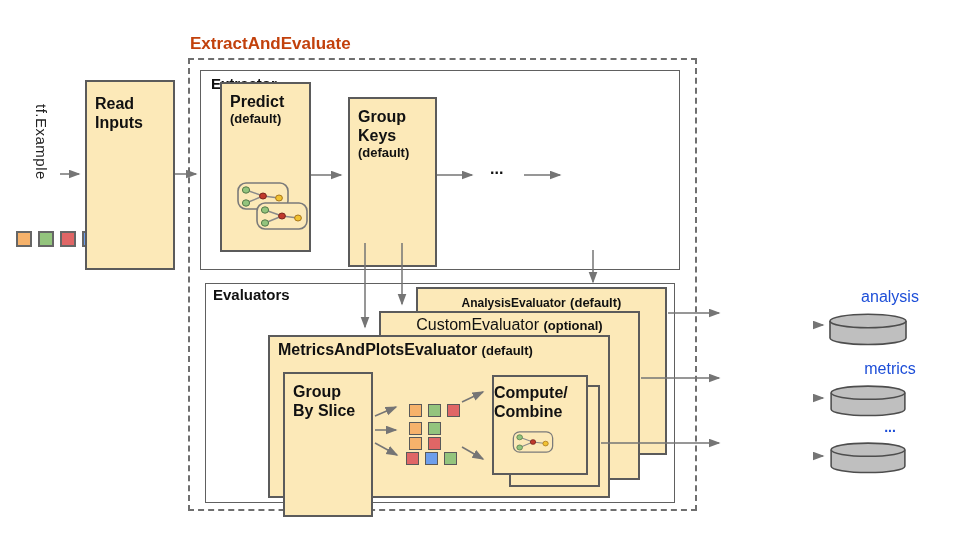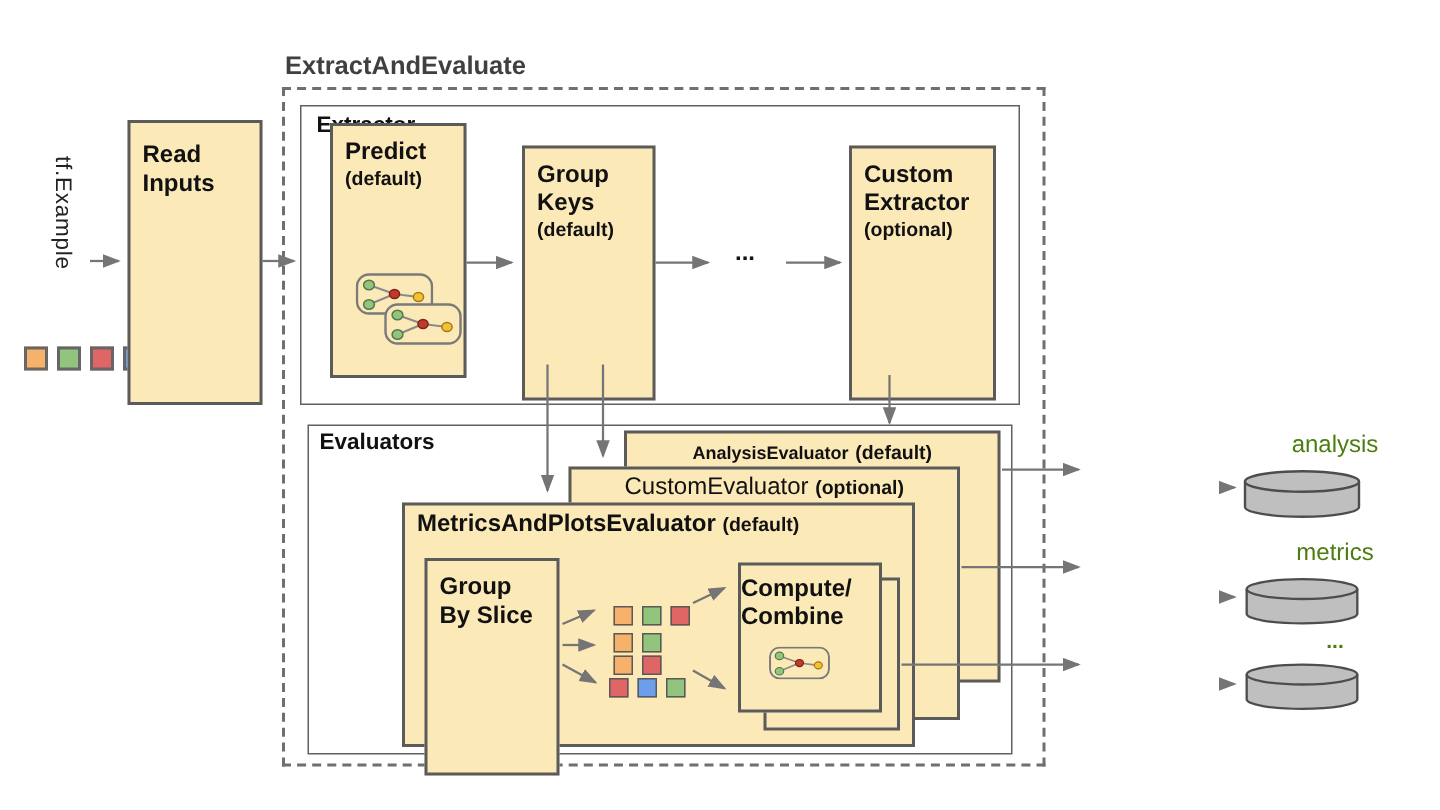--- a/index.html
+++ b/index.html
@@ -11,37 +11,37 @@
   
   .ybox{position:absolute;box-sizing:border-box;background:#FCE9B8;border:2px solid #5b5b5b;}
   .wbox{position:absolute;box-sizing:border-box;background:#fff;border:1.5px solid #606060;}
   .dashed{position:absolute;box-sizing:border-box;border:2px dashed #6f6f6f;background:transparent;}
 
   .box-title{font-weight:bold;font-size:16px;line-height:1.2;color:#111;}
   .box-title span{display:block;}
   .qualifier{display:block;font-weight:bold;font-size:13px;line-height:1.25;color:#111;}
   .inline-q{font-weight:bold;font-size:13px;color:#111;}
   .section-label{font-weight:bold;font-size:15px;color:#111;}
-  .big-title{font-weight:bold;font-size:17px;color:#404040;}
+  .big-title{font-weight:bold;font-size:17px;color:#c2410c;}
 
   .pad8{padding:8px;}
   .center{text-align:center;}
 
   
   .vlabel{position:absolute;left:33px;top:104px;writing-mode:vertical-rl;
           font-size:15px;color:#222;letter-spacing:0.5px;}
 
   
   .sq-row{position:absolute;display:flex;gap:6px;}
   .sq{display:inline-block;width:11px;height:11px;border:1.5px solid #595959;box-sizing:content-box;}
   .legend .sq{width:12px;height:12px;border:2px solid #666;}
 
   .ellipsis{position:absolute;font-weight:bold;font-size:16px;color:#111;}
 
-  .out-label{position:absolute;width:90px;text-align:center;font-size:16px;color:#4d7c0f;}
+  .out-label{position:absolute;width:90px;text-align:center;font-size:16px;color:#1d4ed8;}
   .out-label.bold{font-weight:bold;font-size:14px;}
 
   svg.overlay{position:absolute;left:0;top:0;width:960px;height:540px;pointer-events:none;z-index:60;}
   .cyl{position:absolute;}
 </style>
 </head>
 <body>
 
 <div id="canvas">
 
@@ -100,27 +100,20 @@
   <div class="ybox pad8" style="left:348px;top:97px;width:89px;height:170px;">
     <div class="box-title">
       <span>Group</span>
       <span>Keys</span>
     </div>
     <span class="qualifier">(default)</span>
   </div>
 
   <div class="ellipsis" style="left:490px;top:160px;">...</div>
 
-  <div class="ybox pad8" style="left:566px;top:97px;width:98px;height:170px;">
-    <div class="box-title">
-      <span>Custom</span>
-      <span>Extractor</span>
-    </div>
-    <span class="qualifier">(optional)</span>
-  </div>
 
   <div class="wbox" style="left:205px;top:283px;width:470px;height:220px;">
     <div class="section-label" style="padding:2px 0 0 7px;">Evaluators</div>
   </div>
 
   <div class="ybox center" style="left:416px;top:287px;width:251px;height:168px;z-index:10;padding-top:4px;">
     <span style="font-weight:bold;font-size:12px;">AnalysisEvaluator</span>
     <span class="inline-q">(default)</span>
   </div>
 

